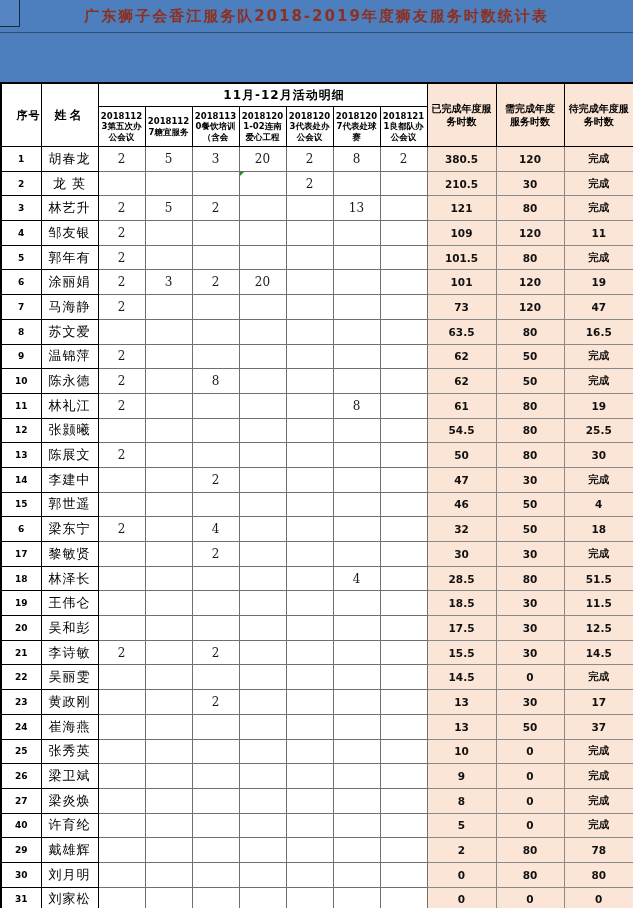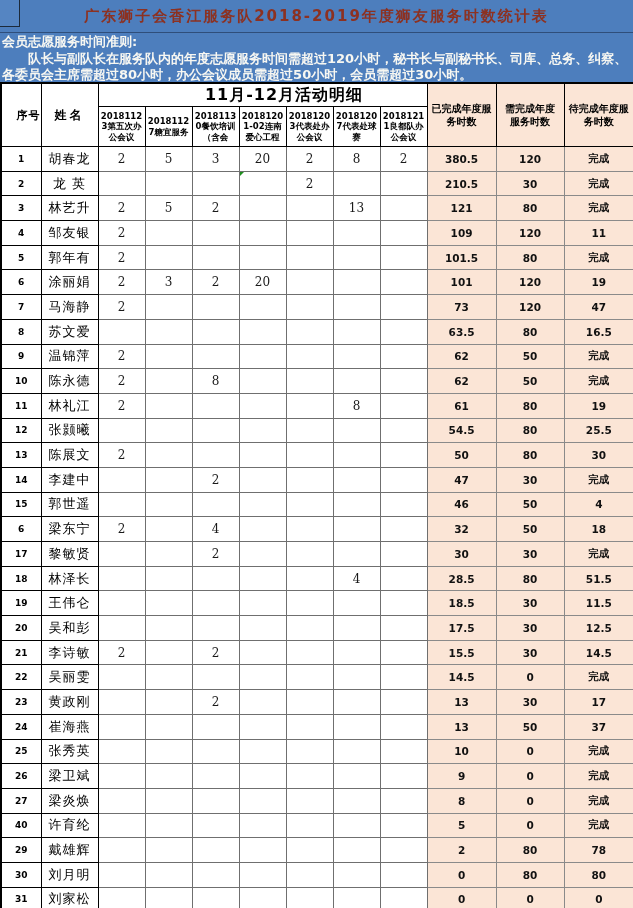--- a/index.html
+++ b/index.html
@@ -1,31 +1,31 @@
 <!DOCTYPE html>
 <html><head>
 <meta charset="utf-8">
 <style>
   html,body{margin:0;padding:0;background:#fff;}
   .sheet{position:relative;width:633px;height:908px;background:#fff;overflow:hidden;
          font-family:"DejaVu Sans","Liberation Sans",sans-serif;}
   
-  .top-region{position:relative;width:633px;height:82px;background:#4d7ebd;}
+  .top-region{position:relative;width:633px;height:82px;background:#4d7ebd;text-align:right;}
   .corner-cell{position:absolute;left:0;top:0;width:19px;height:26px;
                background:#5585c2;border-right:1px solid #1c2a3a;border-bottom:1px solid #1c2a3a;}
   .title-row{height:32px;display:flex;align-items:center;justify-content:center;
              border-bottom:1px solid rgba(10,20,40,.45);}
   .title-row .t{color:#8c3121;font-weight:bold;font-size:15px;letter-spacing:2px;white-space:nowrap;}
   .notes{color:#f7f7f2;font-weight:bold;font-size:13px;line-height:16.5px;padding:1px 2px 0 2px;}
   .notes .body{text-indent:2em;}
   
   table{border-collapse:collapse;table-layout:fixed;width:633px;border:2px solid #000;}
   th{border:1px solid #000;background:#fff;font-weight:bold;padding:0;vertical-align:middle;text-align:center;}
   td{border:1px solid #6f6f6f;padding:0;vertical-align:middle;text-align:center;overflow:hidden;}
-  .h-group{font-size:16px;height:22px;letter-spacing:1px;padding-left:43px;}
+  .h-group{font-size:12px;height:22px;letter-spacing:1px;padding-left:43px;}
   .h-no{font-size:11px;letter-spacing:1px;text-align:right;}
   .h-name{font-size:12px;letter-spacing:3px;}
   .h-act{font-size:8.5px;line-height:1.25;word-break:break-all;padding:0 1px;height:39px;}
   .h-sum{font-size:10px;line-height:1.3;background:#fbe5d6;padding:6px 4px;}
   tbody tr{height:24.7px;}
   td.no{font-size:9px;font-weight:bold;border-color:#000;}
   td.name{font-size:13px;font-weight:normal;letter-spacing:1px;border-color:#000;white-space:nowrap;}
   td.act{font-family:"DejaVu Serif","Liberation Serif",serif;font-size:12px;color:#1a1a1a;position:relative;}
   td.sum{background:#fbe5d6;font-weight:bold;font-size:10.5px;color:#111;border-color:#8a8a8a;}
   .green-marker{position:absolute;left:0;top:0;width:0;height:0;
@@ -33,24 +33,20 @@
 </style>
 </head>
 <body>
 
 <div class="sheet">
 
   <div class="top-region">
     <div class="corner-cell"></div>
     <div class="title-row">
       <span class="t">广东狮子会香江服务队2018-2019年度狮友服务时数统计表</span>
-    </div>
-    <div class="notes">
-      <div class="heading">会员志愿服务时间准则:</div>
-      <div class="body">队长与副队长在服务队内的年度志愿服务时间需超过120小时，秘书长与副秘书长、司库、总务、纠察、各委员会主席需超过80小时，办公会议成员需超过50小时，会员需超过30小时。</div>
     </div>
   </div>
 
   <table>
     <colgroup>
       <col style="width:40px">
         <col style="width:57px">
       <col style="width:47px">
         <col style="width:47px">
         <col style="width:47px">

